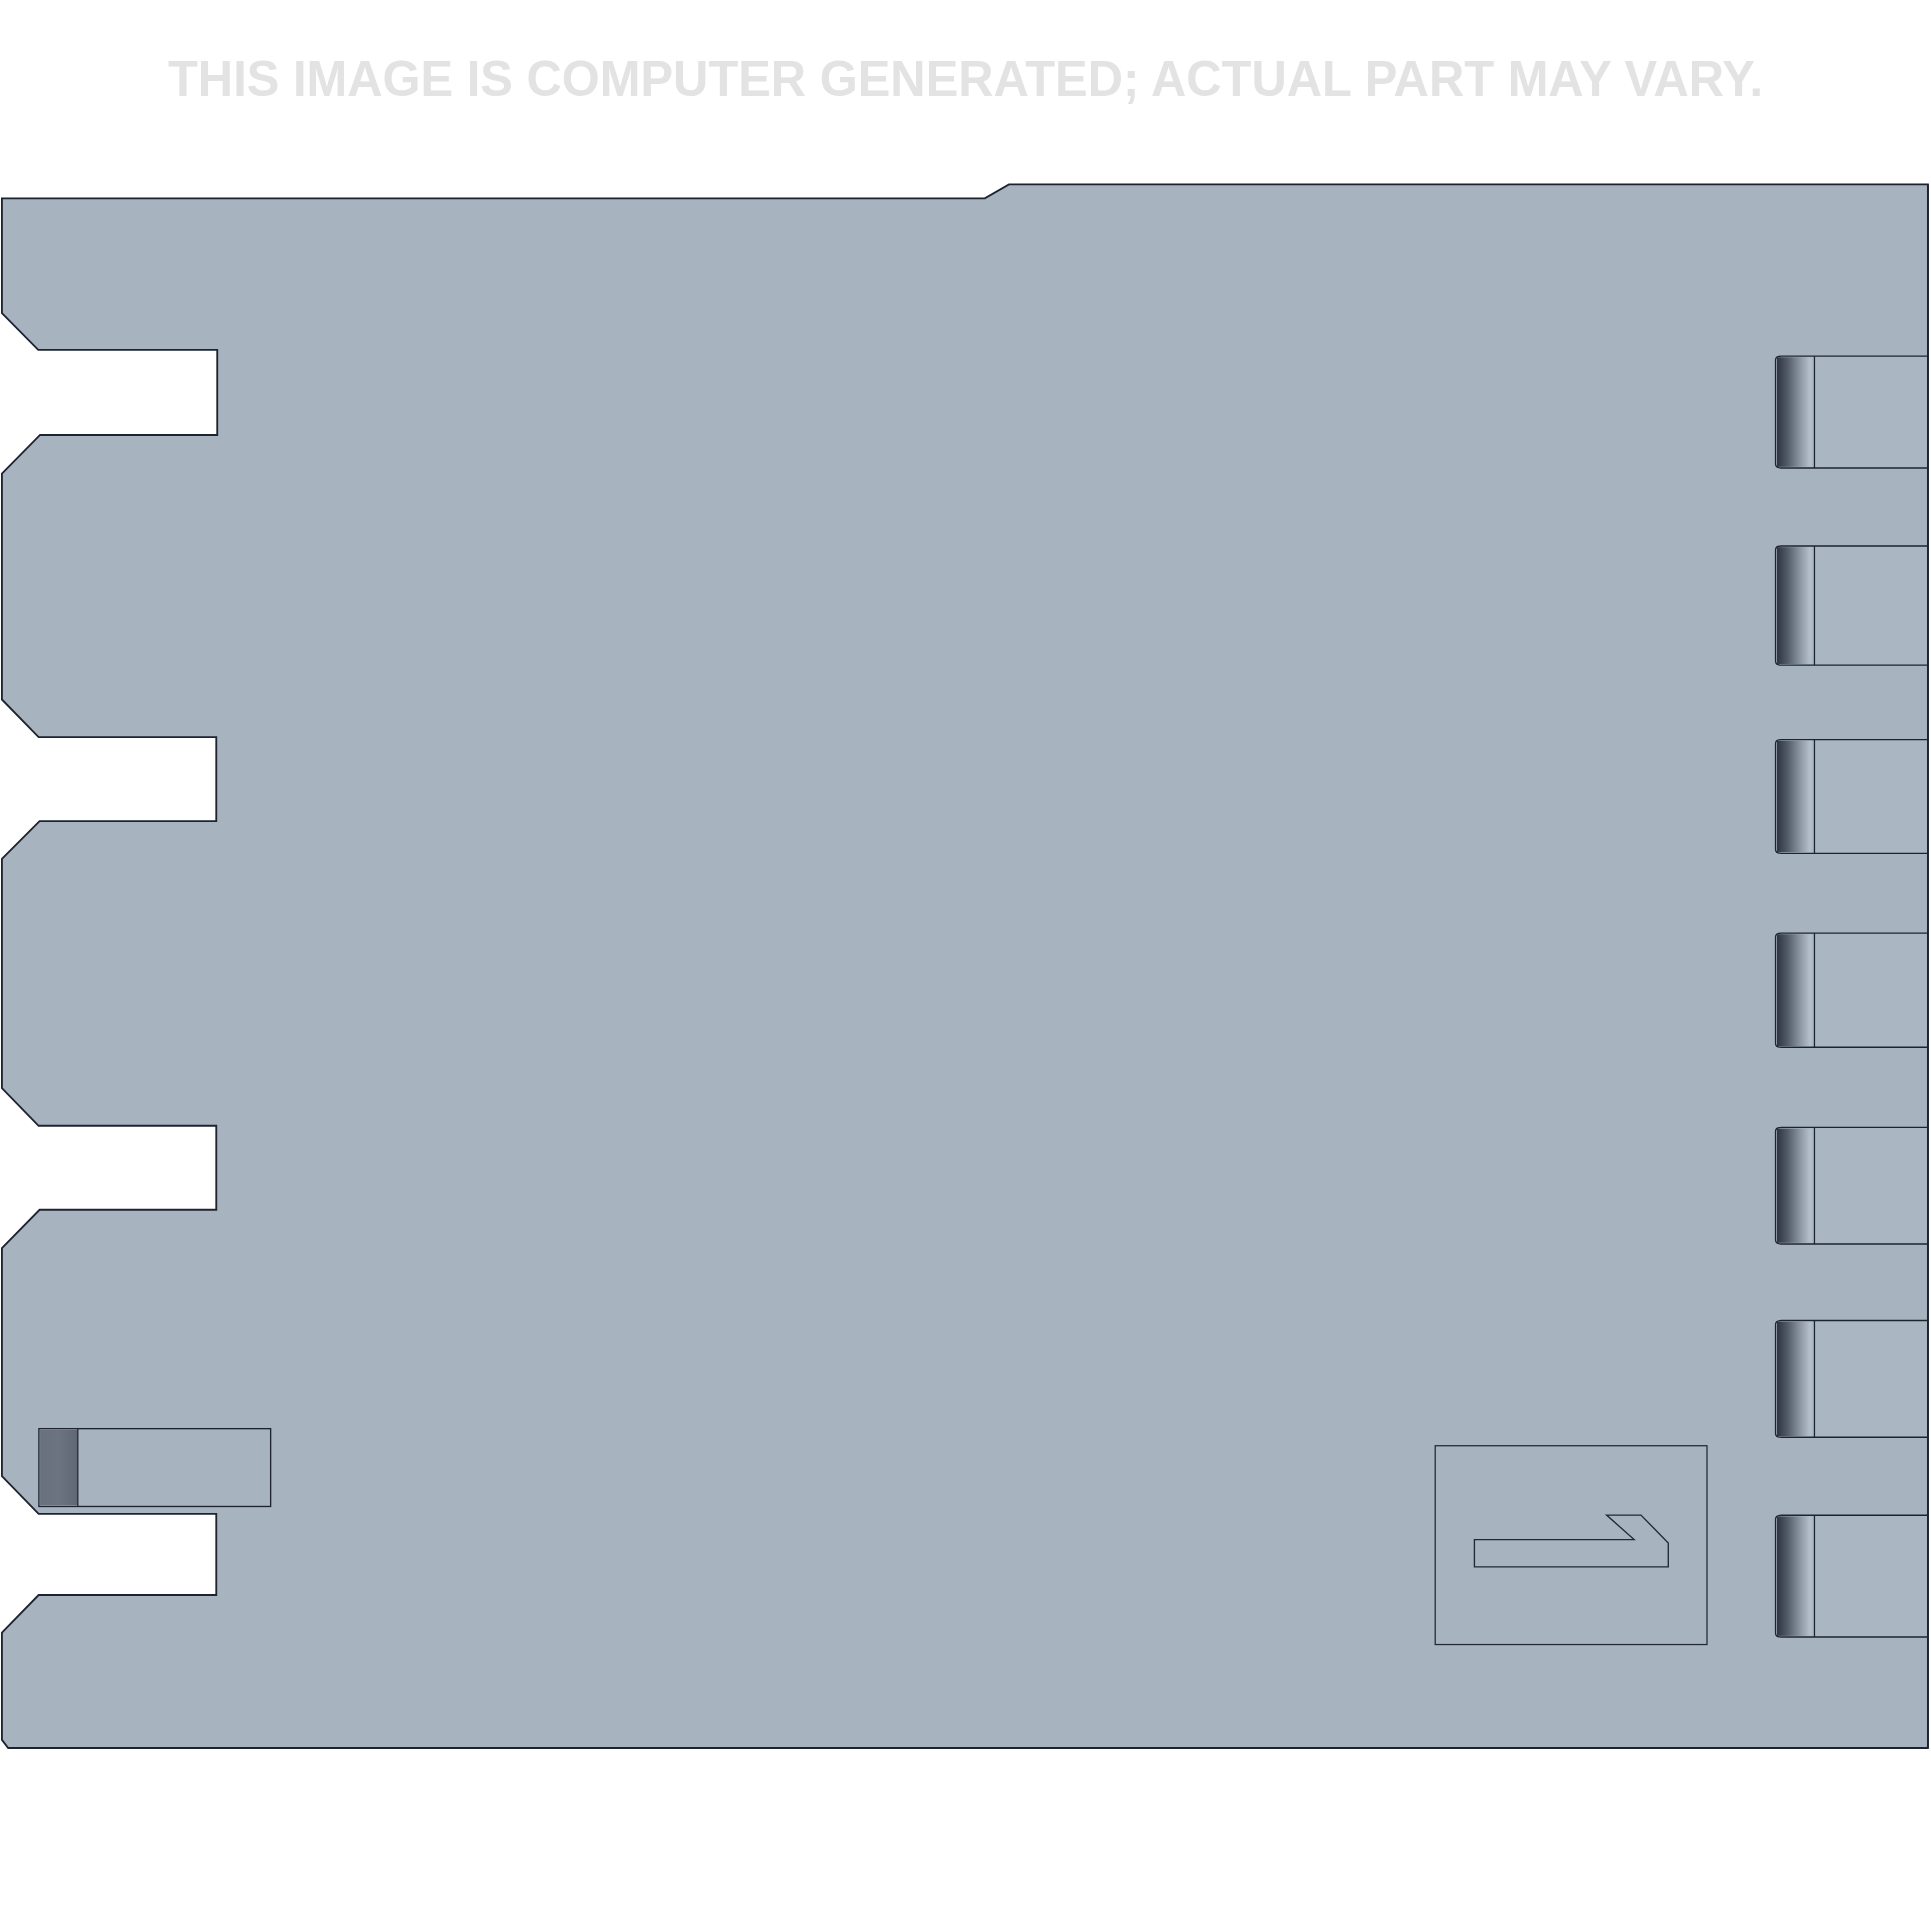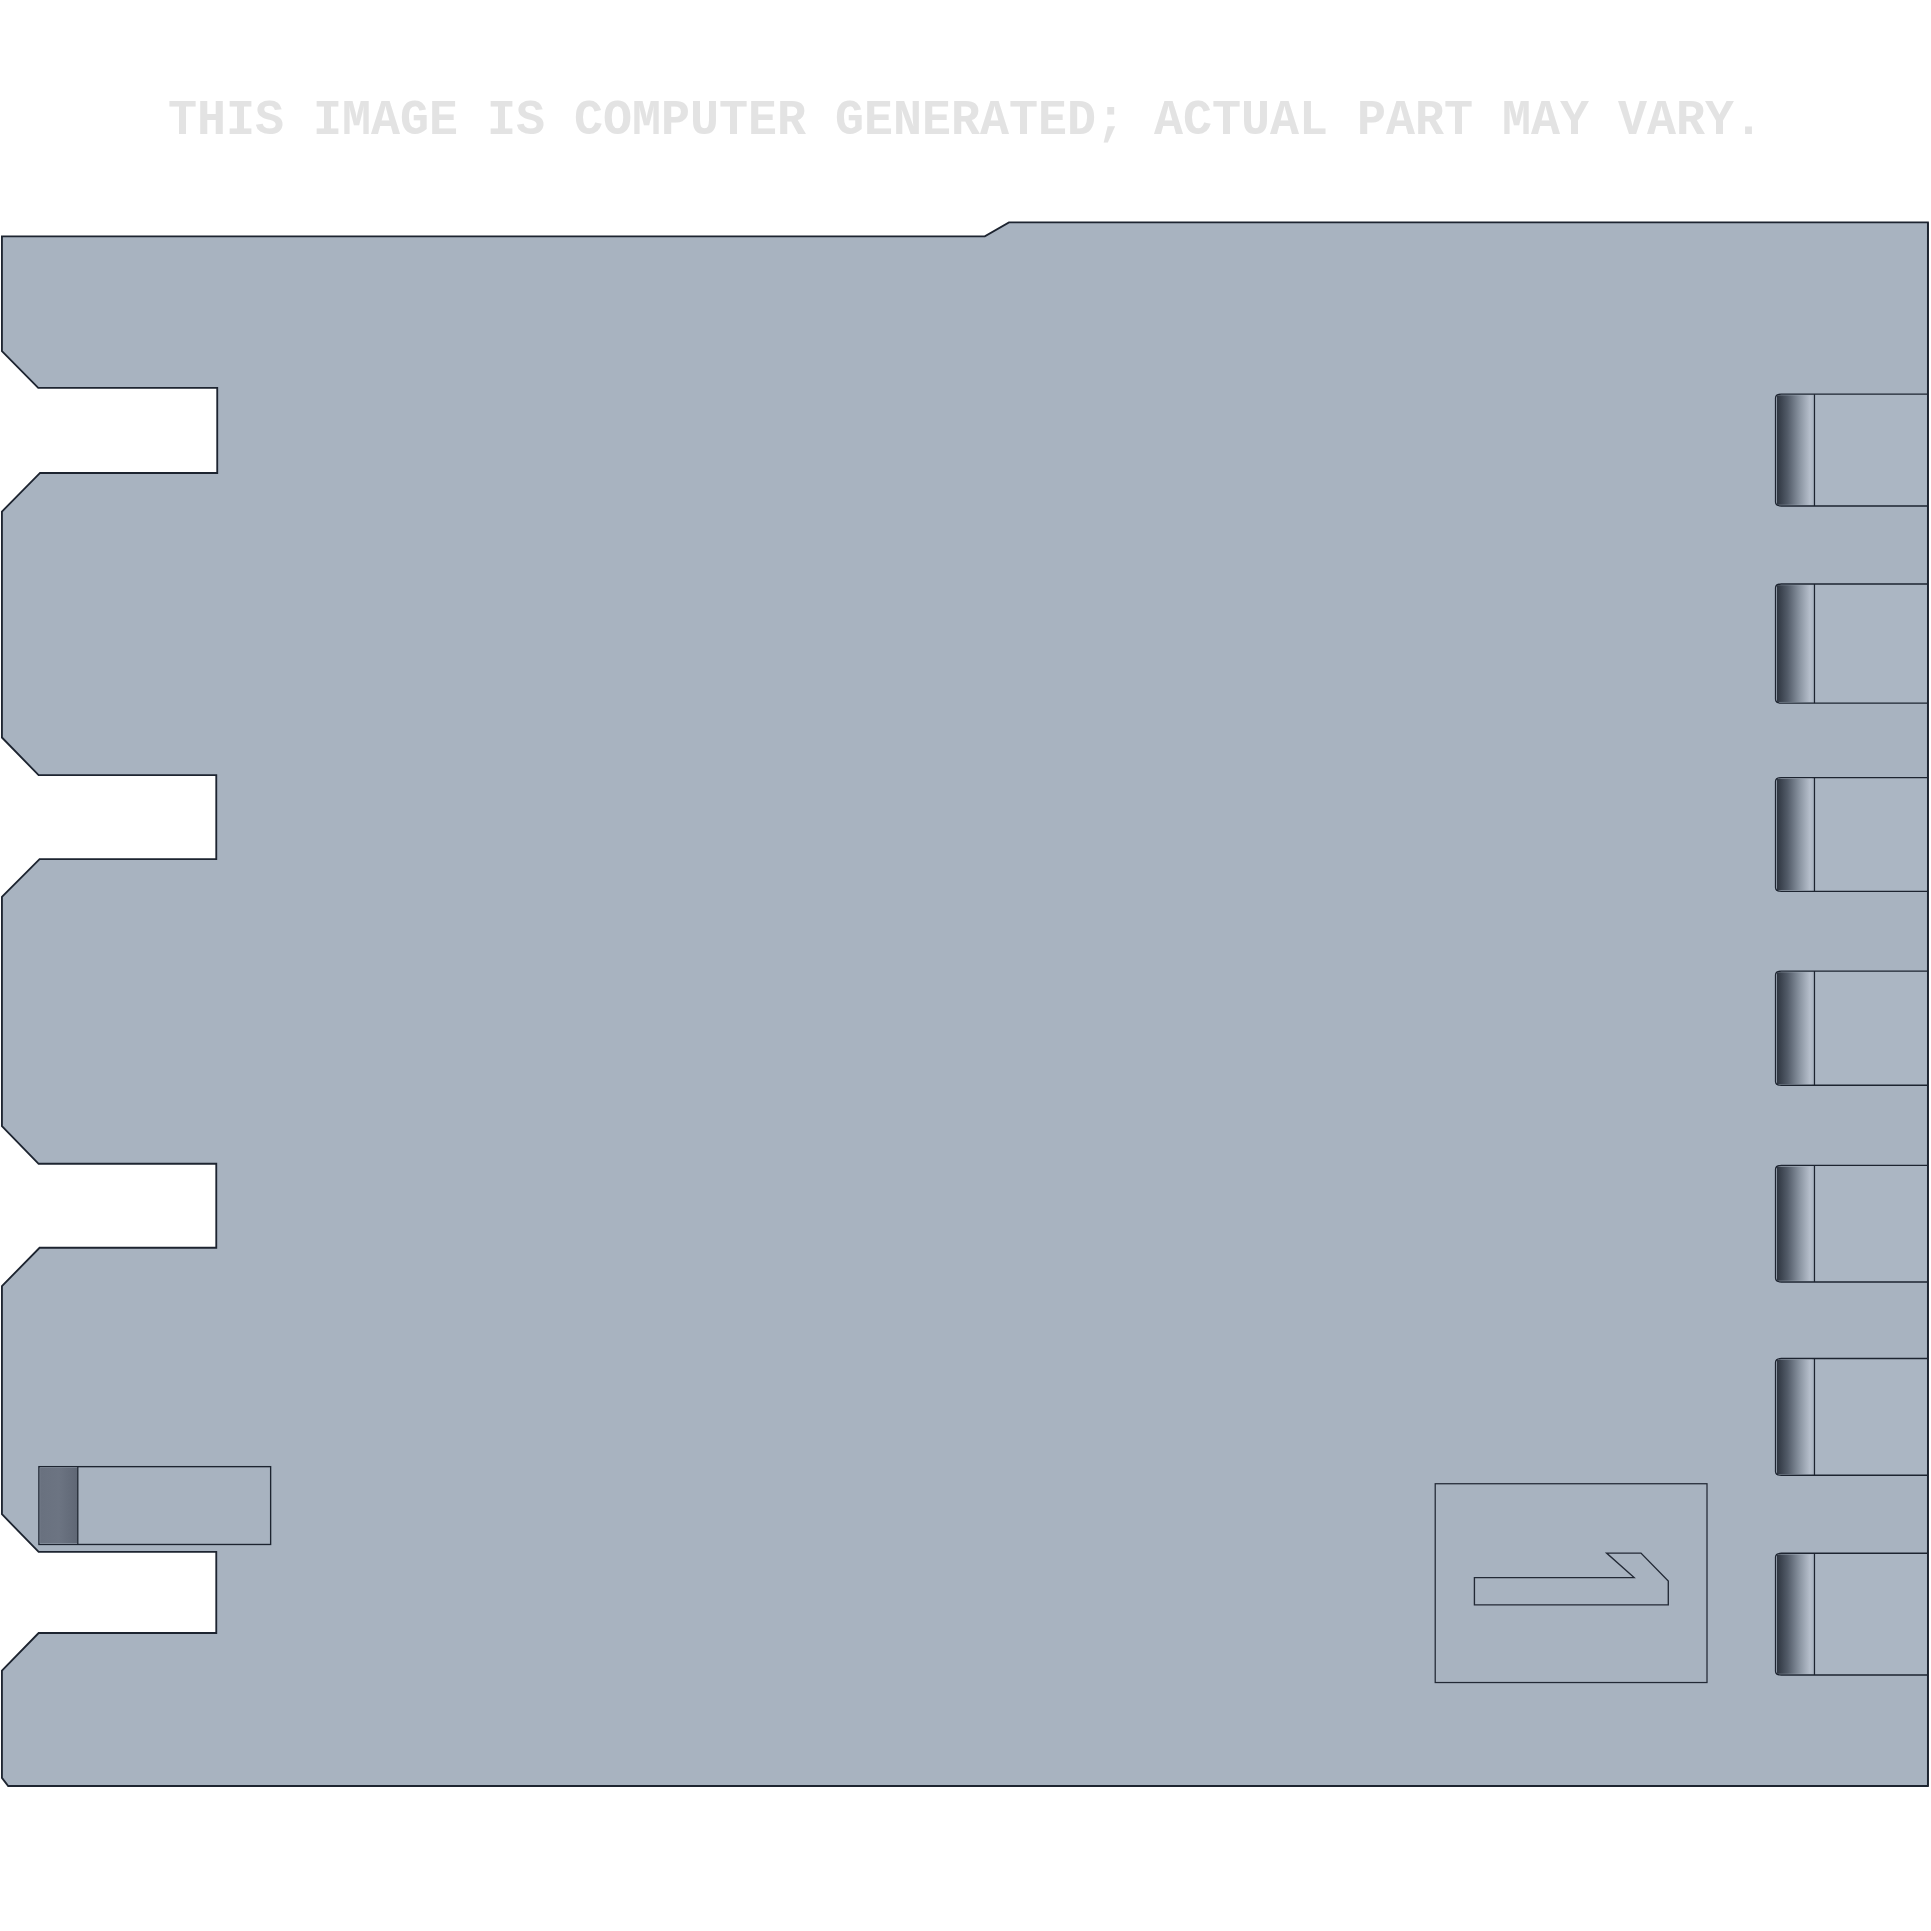--- a/index.html
+++ b/index.html
@@ -1,16 +1,16 @@
 <!DOCTYPE html>
 <html><head>
 <meta charset="utf-8">
 <style>
   html,body{margin:0;padding:0;background:#ffffff;width:1931px;height:1931px;overflow:hidden;}
-  .wrap{position:relative;width:1931px;height:1762px;font-family:Liberation Mono, monospace;margin-top:38px;}
+  .wrap{position:relative;width:1931px;height:1762px;font-family:Liberation Sans, sans-serif;}
   svg{position:absolute;left:0;top:0;}
 </style>
 </head>
 <body>
 <div class="wrap">
 
 <svg width="1931" height="1931" viewBox="0 0 2000 2000">
   <defs>
     <linearGradient id="bend" x1="0" y1="0" x2="1" y2="0">
       <stop offset="0" stop-color="#2e3540"></stop>

